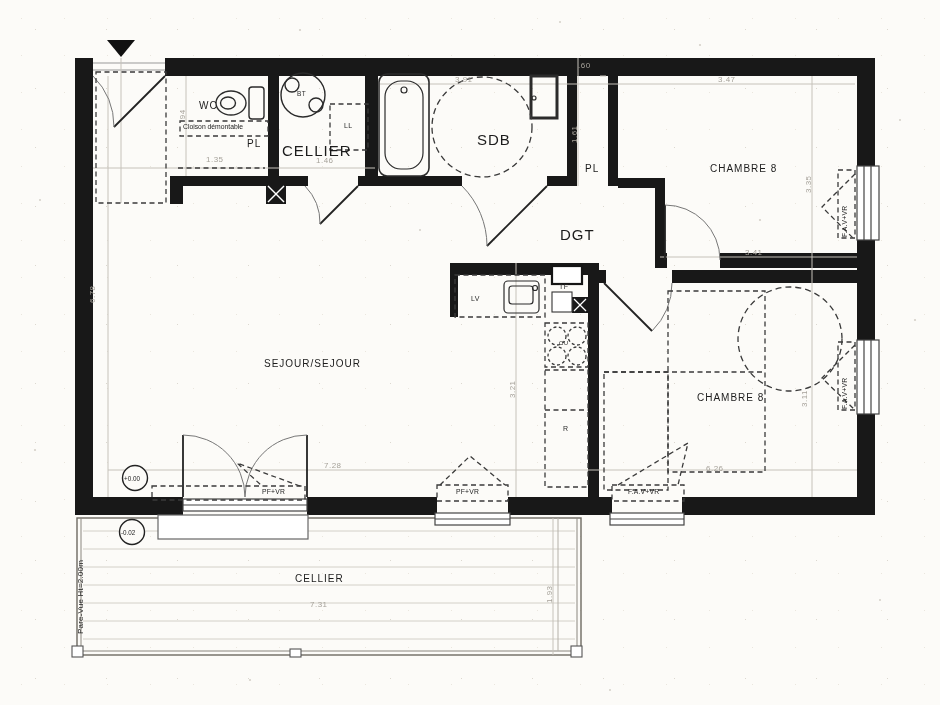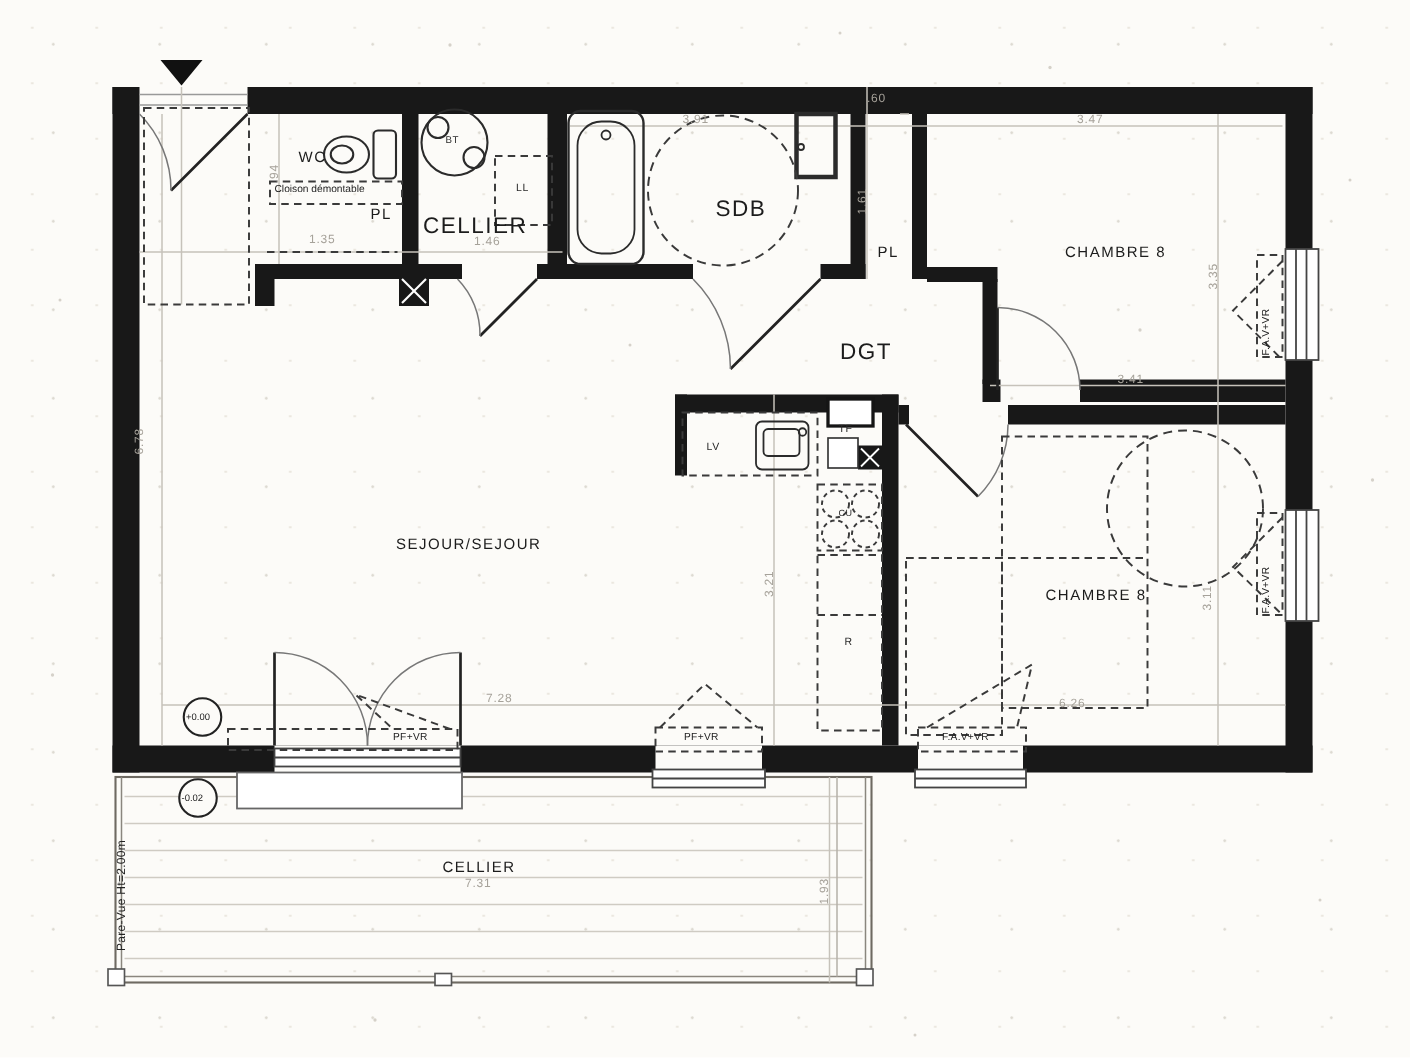--- a/index.html
+++ b/index.html
@@ -275,16 +275,16 @@
   <span class="lbl dim" style="left:206px;top:155px">1.35</span>
   <span class="lbl dim" style="left:316px;top:156px">1.46</span>
   <span class="lbl dim vert" style="left:570px;top:143px">1.61</span>
   <span class="lbl dim vert" style="left:804px;top:193px">3.35</span>
   <span class="lbl dim" style="left:745px;top:248px">3.41</span>
   <span class="lbl dim" style="left:324px;top:461px">7.28</span>
   <span class="lbl dim vert" style="left:508px;top:398px">3.21</span>
   <span class="lbl dim vert" style="left:88px;top:303px">6.78</span>
   <span class="lbl dim" style="left:706px;top:464px">6.26</span>
   <span class="lbl dim vert" style="left:800px;top:407px">3.11</span>
-  <span class="lbl dim" style="left:310px;top:584px">7.31</span>
+  <span class="lbl dim" style="left:310px;top:600px">7.31</span>
   <span class="lbl dim vert" style="left:545px;top:603px">1.93</span>
 
 </div>
 
 </body></html>

